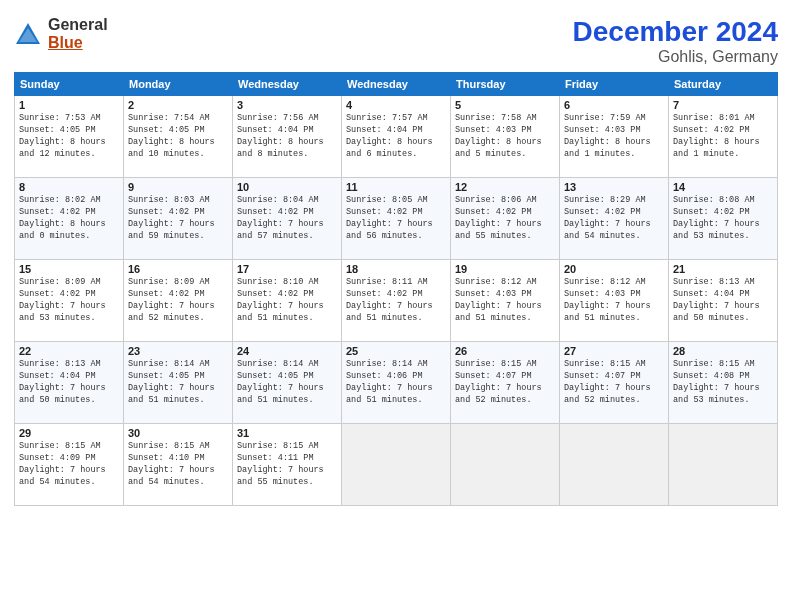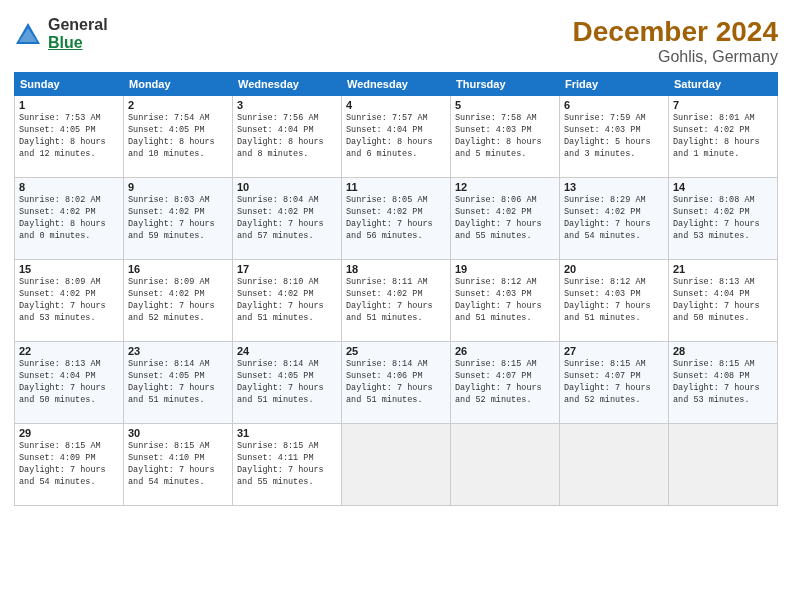--- a/index.html
+++ b/index.html
@@ -26,32 +26,32 @@
       display: flex;
       align-items: center;
       gap: 6px;
     }
     .logo-text {
       font-size: 16px;
       font-weight: bold;
       line-height: 1.1;
     }
     .logo-text .general { display: block; color: #333; }
-    .logo-text .blue { display: block; color: #15803d; text-decoration: underline; }
+    .logo-text .blue { display: block; color: #c2410c; text-decoration: underline; }
     .logo-icon {
       width: 28px;
       height: 28px;
     }
     .title-block {
       text-align: right;
     }
     .month-title {
       font-size: 28px;
       font-weight: bold;
-      color: #a16207;
+      color: #1d4ed8;
     }
     .subtitle {
       font-size: 16px;
       color: #555;
     }
     .calendar {
       width: 100%;
       border-collapse: collapse;
       font-size: 9.5px;
     }
@@ -168,21 +168,21 @@
           <span>Sunrise: 7:58 AM</span><br>
           <span>Sunset: 4:03 PM</span><br>
           <span>Daylight: 8 hours and 5 minutes.</span>
         </div>
       </td>
           <td>
         <span class="day-num">6</span>
         <div class="day-info">
           <span>Sunrise: 7:59 AM</span><br>
           <span>Sunset: 4:03 PM</span><br>
-          <span>Daylight: 5 hours and 3 minutes.</span>
+          <span>Daylight: 8 hours and 1 minutes.</span>
         </div>
       </td>
           <td>
         <span class="day-num">7</span>
         <div class="day-info">
           <span>Sunrise: 8:01 AM</span><br>
           <span>Sunset: 4:02 PM</span><br>
           <span>Daylight: 8 hours and 1 minute.</span>
         </div>
       </td>

